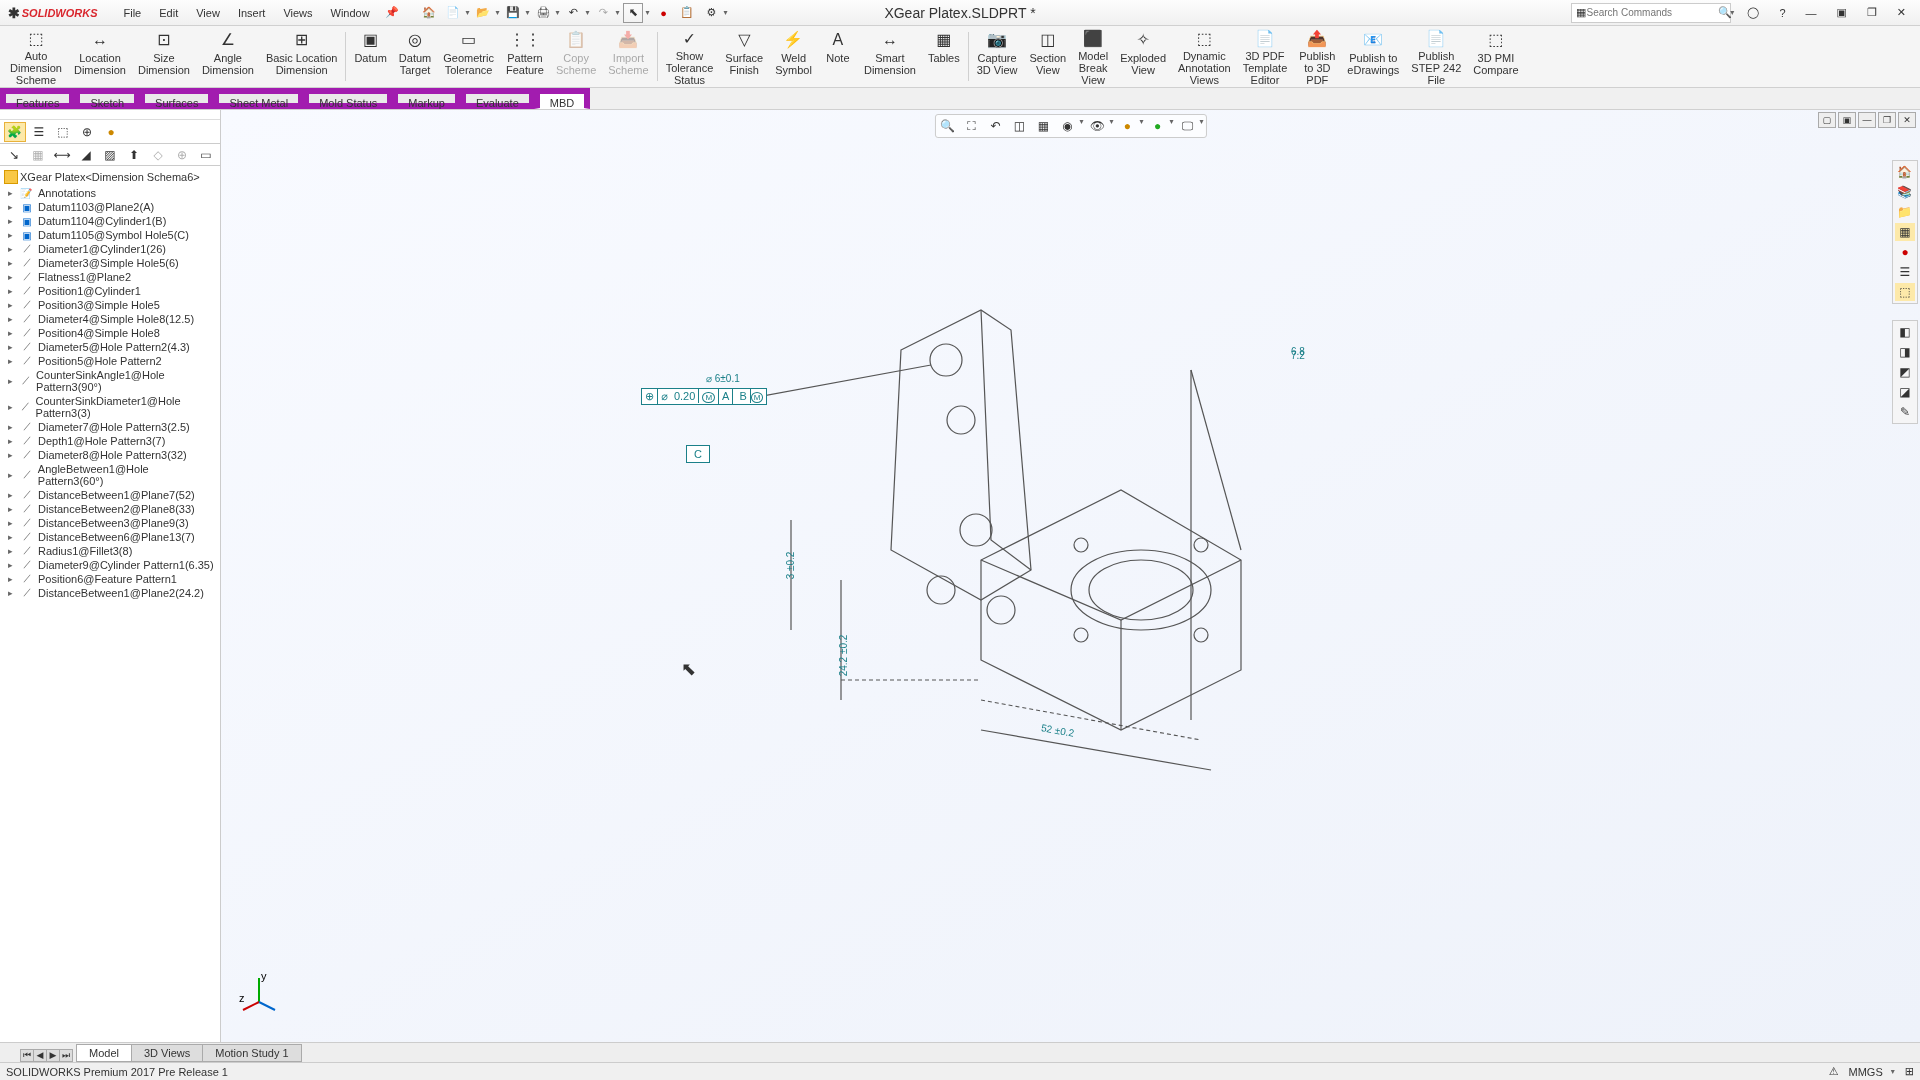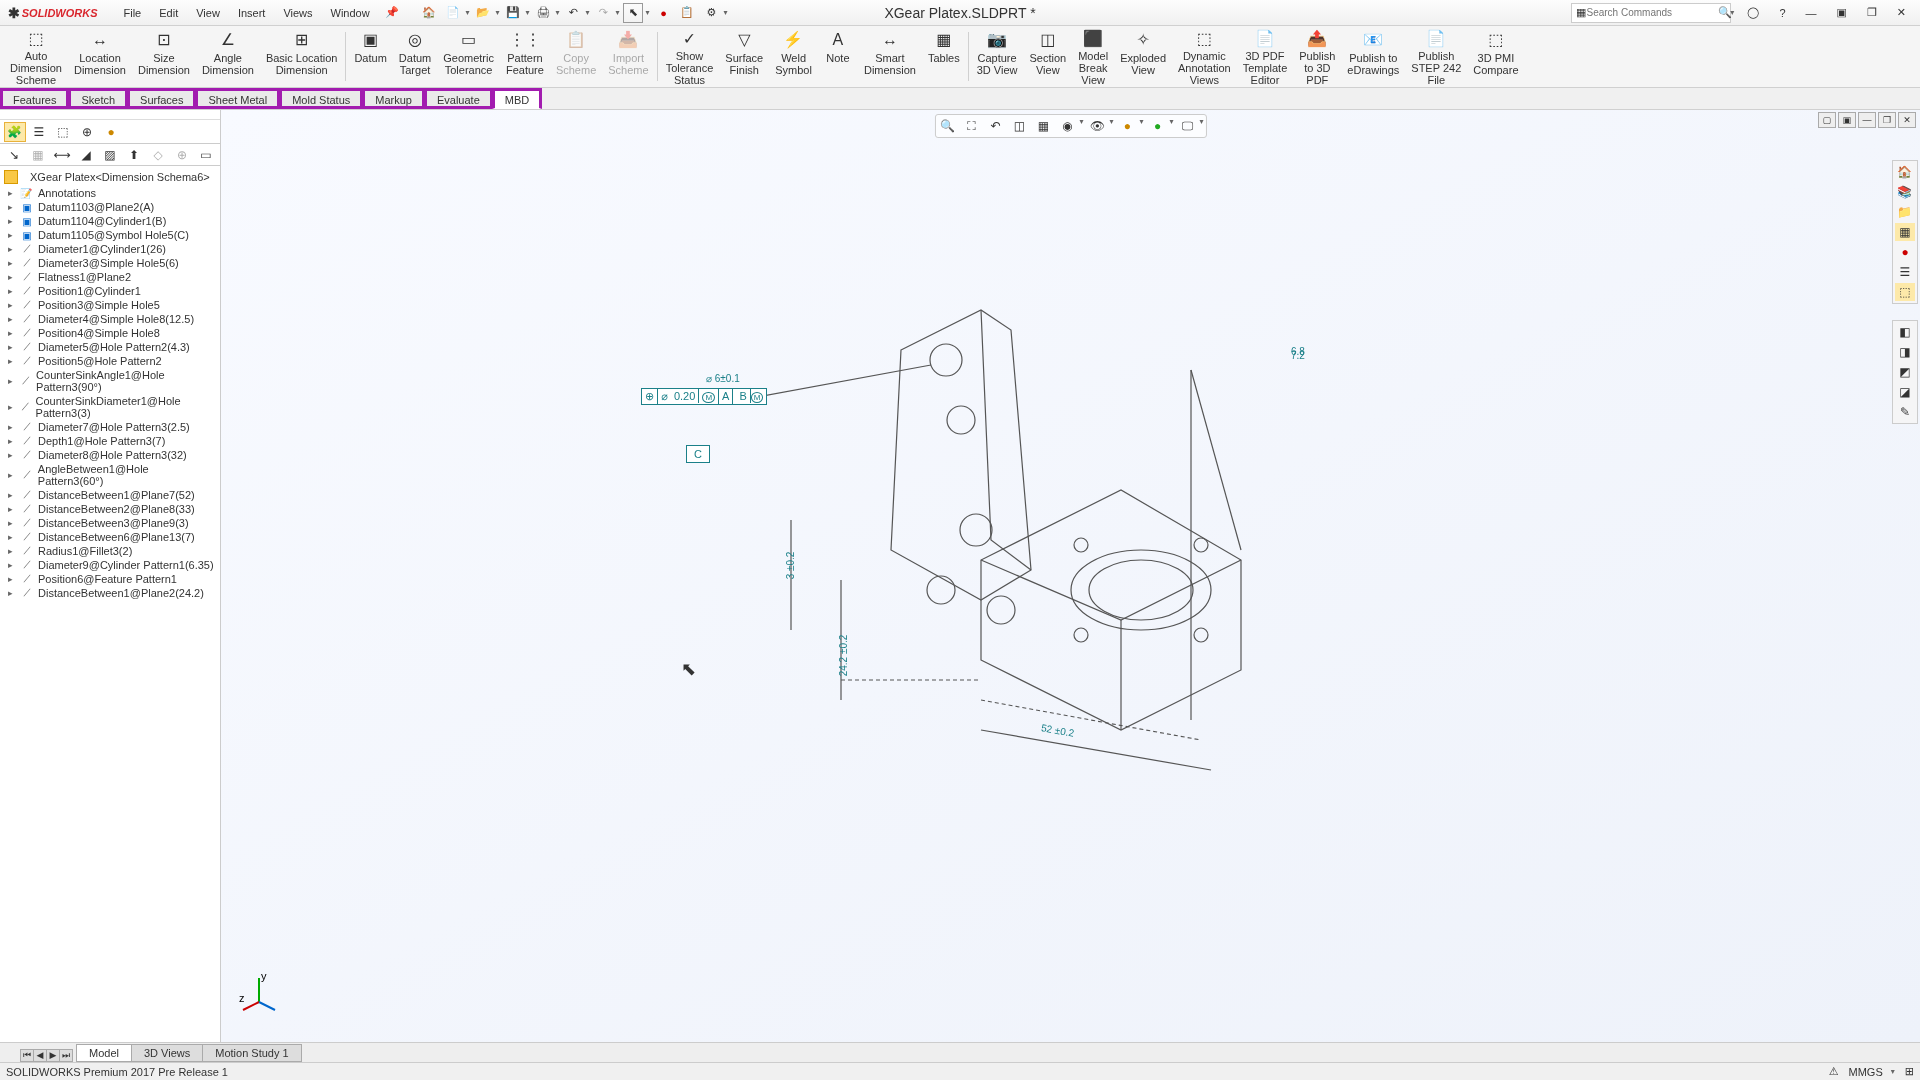--- a/index.html
+++ b/index.html
@@ -17,30 +17,30 @@
 .search-box{margin-left:auto;display:flex;align-items:center;background:#fff;border:1px solid #ccc;height:20px;width:160px;padding:0 4px}
 .search-box input{border:none;outline:none;flex:1;font-size:10px}
 .title-right{display:flex;align-items:center;gap:8px;margin-left:10px;margin-right:8px}
 .win-btn{padding:2px 6px;cursor:pointer}
 .ribbon{height:62px;background:#f5f5f5;border-bottom:1px solid #d0d0d0;display:flex;padding:2px 4px}
 .ribbon-btn{display:flex;flex-direction:column;align-items:center;justify-content:flex-start;padding:2px 6px;cursor:pointer;text-align:center;line-height:1.1;font-size:10px;min-width:40px}
 .ribbon-btn.disabled{opacity:0.4}
 .ribbon-icon{width:22px;height:20px;margin-bottom:2px;display:flex;align-items:center;justify-content:center;font-size:16px}
 .ribbon-sep{width:1px;background:#d0d0d0;margin:4px 2px}
 .tabs-row{height:22px;background:#f0f0f0;display:flex;border-bottom:1px solid #d0d0d0}
-.tab{padding:3px 10px;border:3px solid #a21caf;background:#eaeaea;cursor:pointer;font-size:11px;margin-right:-1px}
+.tab{padding:3px 10px;border:6px solid #a21caf;background:#eaeaea;cursor:pointer;font-size:11px;margin-right:-1px}
 .tab.active{background:#fff;border-bottom:1px solid #fff;font-weight:normal}
 .content{display:flex;height:calc(100% - 26px - 62px - 22px - 20px - 18px);position:relative}
 .feature-panel{width:221px;border-right:1px solid #ccc;display:flex;flex-direction:column;background:#fff}
 .panel-toolbar{height:24px;border-bottom:1px solid #ccc;display:flex;align-items:center;padding:0 4px;gap:2px}
 .panel-toolbar2{height:22px;border-bottom:1px solid #ccc;display:flex;align-items:center;padding:0 4px;gap:4px}
 .tb-btn{width:22px;height:20px;display:flex;align-items:center;justify-content:center;cursor:pointer;font-size:12px}
 .tb-btn.active{background:#fde9a9;border:1px solid #e8b13a}
 .tree{flex:1;overflow:auto;padding:2px}
-.tree-root{display:flex;align-items:center;padding:2px;gap:12px}
+.tree-root{display:flex;align-items:center;padding:2px;gap:2px}
 .tree-root-icon{width:14px;height:14px;background:#f9c846;border:1px solid #d89a00}
 .tree-item{display:flex;align-items:center;padding:1px 2px 1px 6px;gap:4px;cursor:pointer}
 .expand{width:8px;font-size:9px;color:#666}
 .item-icon{width:14px;height:12px;display:inline-flex;align-items:center;justify-content:center;font-size:10px}
 .icon-datum{color:#0066cc}
 .icon-dim{color:#555}
 .viewport{flex:1;position:relative;background:linear-gradient(to bottom right,#f8faff,#eef2fa)}
 .hud{position:absolute;top:4px;left:50%;transform:translateX(-50%);display:flex;gap:4px;background:rgba(255,255,255,0.7);padding:2px;border:1px solid #ccc;border-radius:3px}
 .hud-btn{width:20px;height:18px;display:flex;align-items:center;justify-content:center;cursor:pointer;font-size:12px}
 .vp-controls-tr{position:absolute;top:2px;right:4px;display:flex;gap:2px}
@@ -384,21 +384,21 @@
             <span>DistanceBetween3@Plane9(3)</span>
           </div>
           <div class="tree-item">
             <span class="expand">▸</span>
             <span class="item-icon icon-dim">⟋</span>
             <span>DistanceBetween6@Plane13(7)</span>
           </div>
           <div class="tree-item">
             <span class="expand">▸</span>
             <span class="item-icon icon-dim">⟋</span>
-            <span>Radius1@Fillet3(2)</span>
+            <span>Radius1@Fillet3(8)</span>
           </div>
           <div class="tree-item">
             <span class="expand">▸</span>
             <span class="item-icon icon-dim">⟋</span>
             <span>Diameter9@Cylinder Pattern1(6.35)</span>
           </div>
           <div class="tree-item">
             <span class="expand">▸</span>
             <span class="item-icon icon-dim">⟋</span>
             <span>Position6@Feature Pattern1</span>

